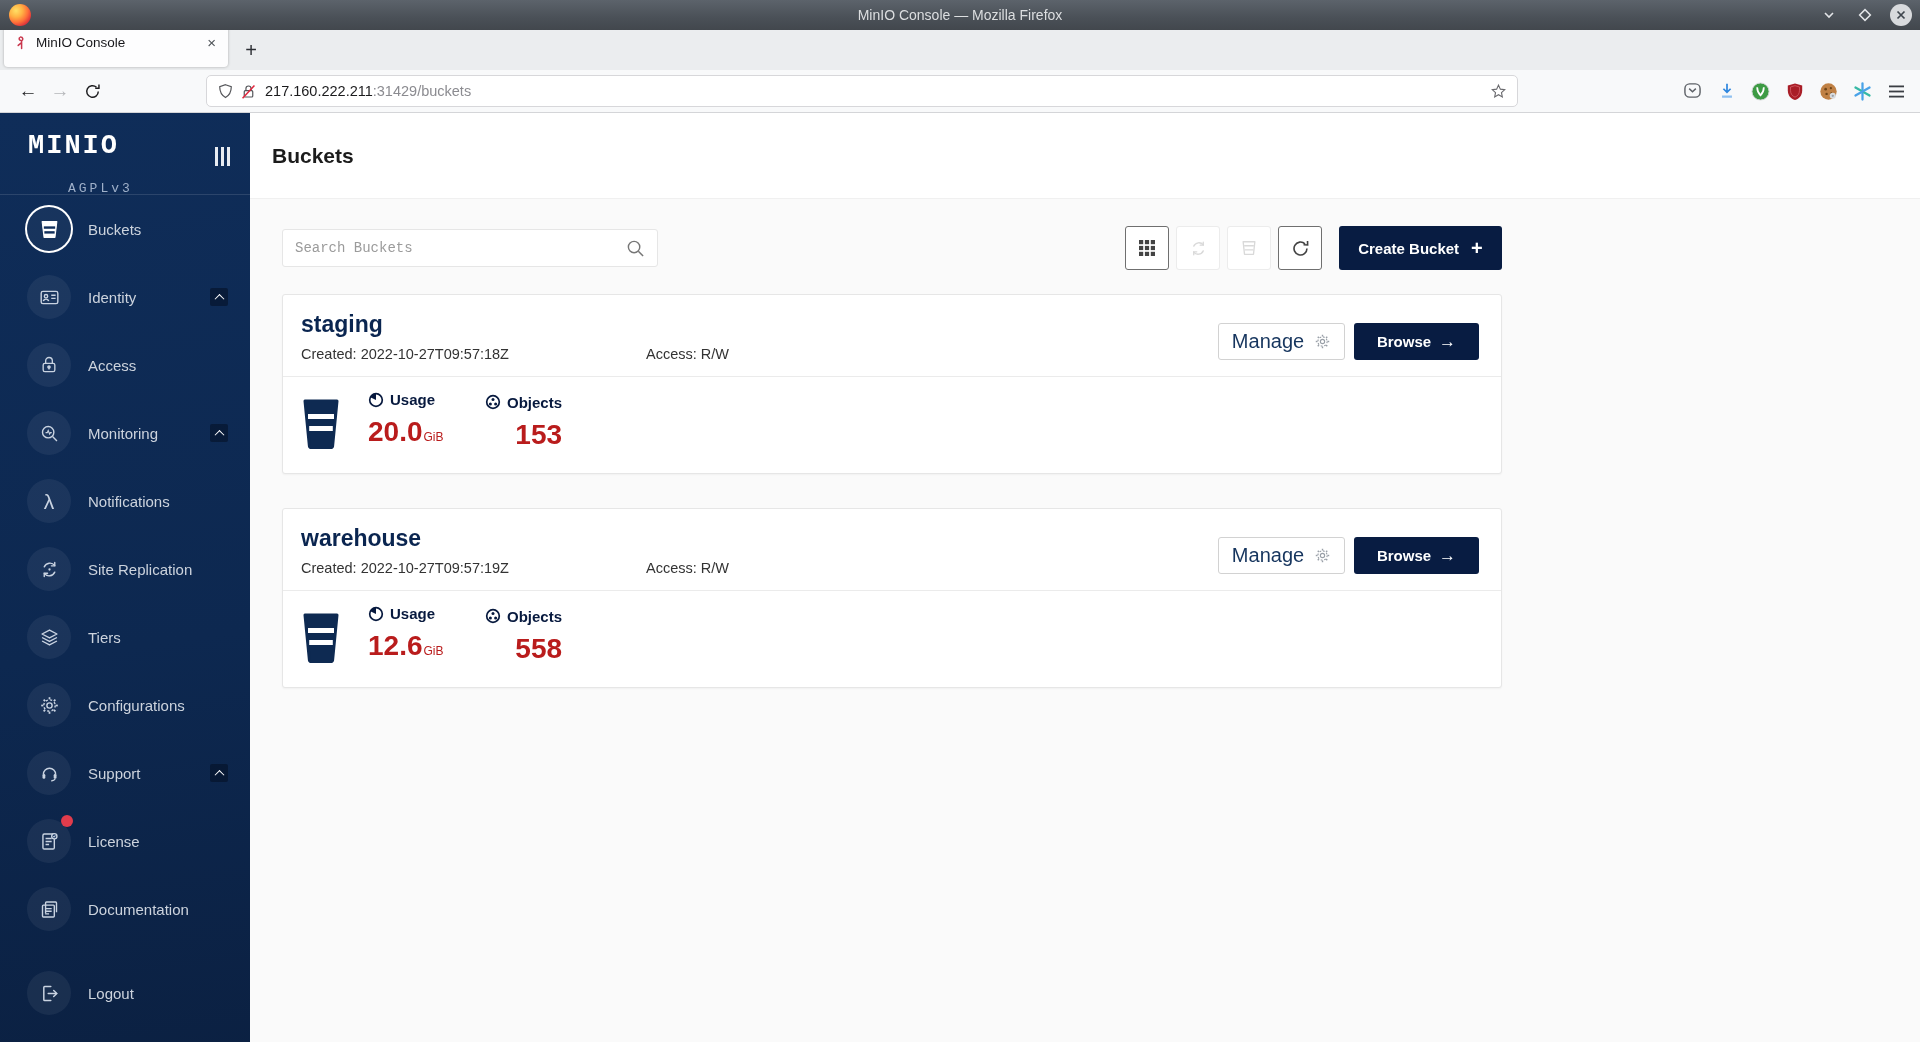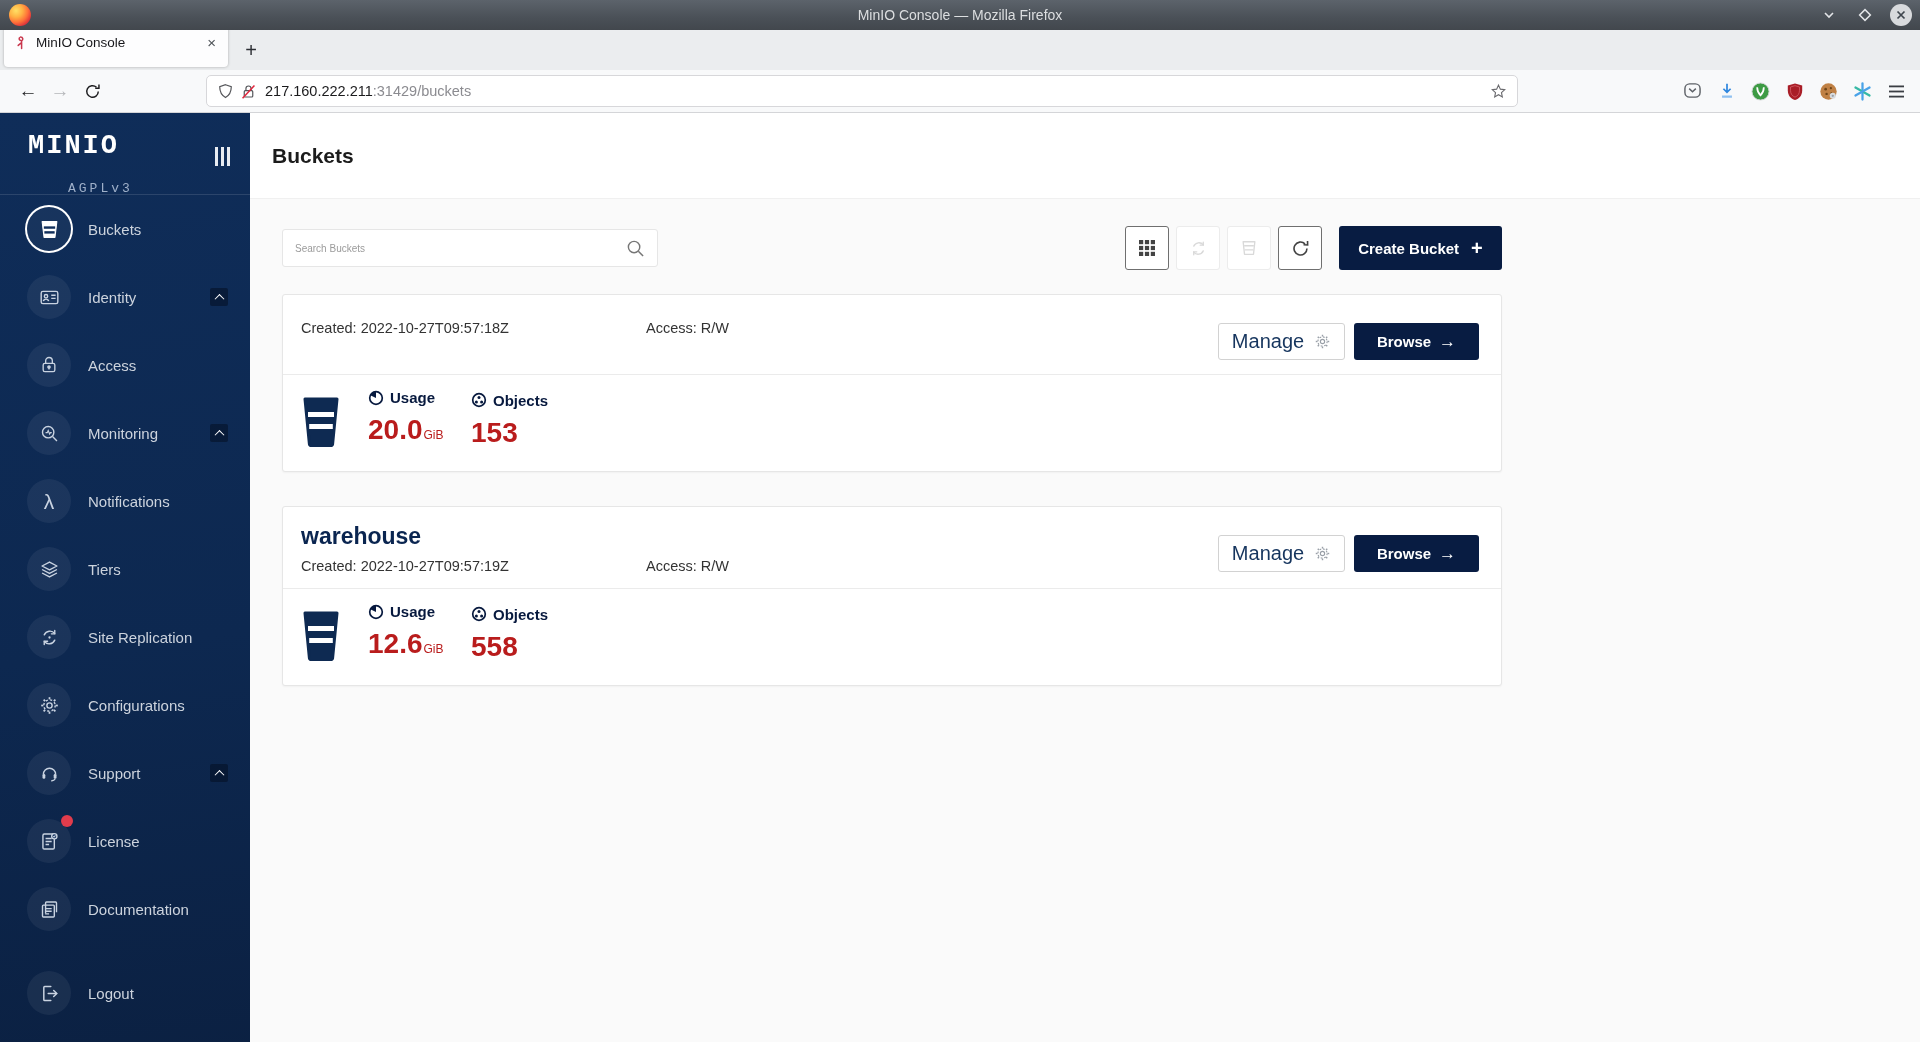--- a/index.html
+++ b/index.html
@@ -62,21 +62,21 @@
 
   
   .main { flex:1; display:flex; flex-direction:column; background:#fafafa; }
   .page-header { height:86px; background:#fff; display:flex; align-items:center; padding-left:22px; border-bottom:1px solid #f0f0f0; }
   .page-title { font-size:21px; font-weight:700; color:#1c1c1c; }
   .content { flex:1; padding:27px 0 0 32px; }
   .inner { width:1220px; }
 
   .controls-row { display:flex; align-items:center; justify-content:space-between; }
   .search-box { width:376px; height:38px; background:#fff; border:1px solid #e6e6e6; border-radius:3px; display:flex; align-items:center; padding:0 12px; }
-  .search-box input { flex:1; border:none; outline:none; font-size:10px; color:#7f1d1d; font-family:Liberation Sans, sans-serif; background:transparent; }
+  .search-box input { flex:1; border:none; outline:none; font-size:14px; color:#7f1d1d; font-family:Liberation Mono, monospace; background:transparent; }
   .search-box input::placeholder { color:#9b9b9b; }
   .btn-group { display:flex; align-items:center; gap:7px; }
   .sq-btn { width:44px; height:44px; background:#fff; border:1px solid #6f6f6f; border-radius:3px; display:flex; align-items:center; justify-content:center; }
   .sq-btn.disabled { border-color:#ececec; }
   .create-btn { margin-left:10px; height:44px; width:163px; background:#081C42; color:#fff; border:none; border-radius:3px;
     font-size:15px; font-weight:600; display:flex; align-items:center; justify-content:center; gap:12px; font-family:"Liberation Sans",sans-serif; }
   .create-plus { font-size:20px; font-weight:700; }
 
   
   .card { margin-top:24px; background:#fff; border:1px solid #e6e6e6; border-radius:3px; box-shadow:0 1px 2px rgba(0,0,0,.04); }
@@ -88,21 +88,21 @@
   .meta-created { width:345px; }
   .card-actions { display:flex; gap:9px; align-self:flex-start; margin-top:12px; }
   .manage-btn { width:127px; height:37px; background:#fff; border:1px solid #d2d2d2; border-radius:3px; color:#16355e;
     font-size:20px; display:flex; align-items:center; justify-content:center; gap:10px; font-family:"Liberation Sans",sans-serif; }
   .browse-btn { width:125px; height:37px; background:#081C42; border:none; border-radius:3px; color:#fff;
     font-size:15px; font-weight:600; display:flex; align-items:center; justify-content:center; gap:8px; font-family:"Liberation Sans",sans-serif; }
   .browse-arrow { font-size:17px; }
   .card-bottom { padding:14px 22px 16px 18px; display:flex; align-items:center; }
   .bucket-icon-lg { flex:none; }
   .metric { margin-left:27px; width:90px; }
-  .metric.objects { width:auto; margin-left:13px; }
+  .metric.objects { width:auto; margin-left:27px;text-align:right; }
   .metric-label { display:flex; align-items:center; gap:6px; font-size:15px; font-weight:700; color:#07193E; }
   .metric-value { margin-top:4px; font-size:28px; font-weight:700; color:#b91c1c; line-height:40px; }
   .metric-unit { font-size:12px; font-weight:400; margin-left:1px; }
 </style>
 </head>
 <body>
 
 <div class="titlebar">
   <span class="ff-logo"></span>
   <span class="win-title">MinIO Console — Mozilla Firefox</span>
@@ -292,43 +292,43 @@
       <div class="side-item">
         <span class="icon-circle">
           <span class="glyph">λ</span>
         </span>
         <span class="side-label">Notifications</span>
       </div>
 
       <div class="side-item">
         <span class="icon-circle">
           <svg width="21" height="21" viewBox="0 0 24 24">
-              <g fill="none" stroke="#c9d3e1" stroke-width="1.6" stroke-linejoin="round">
-                <path d="M12 3.5 L20.5 8 12 12.5 3.5 8 Z"></path>
-                <path d="M3.5 12 L12 16.5 20.5 12"></path>
-                <path d="M3.5 16 L12 20.5 20.5 16"></path>
-              </g>
-            </svg>
-        </span>
-        <span class="side-label">Tiers</span>
-      </div>
-
-      <div class="side-item">
-        <span class="icon-circle">
-          <svg width="21" height="21" viewBox="0 0 24 24">
               <g fill="none" stroke="#c9d3e1" stroke-width="1.6" stroke-linecap="round">
                 <path d="M6 9 a7 7 0 0 1 12-1.5"></path>
                 <path d="M18 4 V7.8 H14.2"></path>
                 <path d="M18 15 a7 7 0 0 1 -12 1.5"></path>
                 <path d="M6 20 V16.2 H9.8"></path>
                 <circle cx="12" cy="12" r="1.3" fill="#c9d3e1" stroke="none"></circle>
               </g>
             </svg>
         </span>
         <span class="side-label">Site Replication</span>
+      </div>
+
+      <div class="side-item">
+        <span class="icon-circle">
+          <svg width="21" height="21" viewBox="0 0 24 24">
+              <g fill="none" stroke="#c9d3e1" stroke-width="1.6" stroke-linejoin="round">
+                <path d="M12 3.5 L20.5 8 12 12.5 3.5 8 Z"></path>
+                <path d="M3.5 12 L12 16.5 20.5 12"></path>
+                <path d="M3.5 16 L12 20.5 20.5 16"></path>
+              </g>
+            </svg>
+        </span>
+        <span class="side-label">Tiers</span>
       </div>
 
       <div class="side-item">
         <span class="icon-circle">
           <svg width="21" height="21" viewBox="0 0 24 24">
               <g fill="none" stroke="#c9d3e1" stroke-width="1.6">
                 <circle cx="12" cy="12" r="3"></circle>
                 <circle cx="12" cy="12" r="6.5" stroke-dasharray="2.4 2.7"></circle>
                 <g stroke-width="2">
                   <path d="M12 2.5 V5"></path>
@@ -464,20 +464,21 @@
             <button class="create-btn">
               <span>Create Bucket</span>
                 <span class="create-plus">+</span>
             </button>
           </div>
         </div>
 
         <div class="card">
           <div class="card-top">
             <div class="card-info">
+              <div class="bucket-name">staging</div>
               <div class="bucket-meta">
                 <span class="meta-created">Created: 2022-10-27T09:57:18Z</span>
                 <span>Access: R/W</span>
               </div>
             </div>
             <div class="card-actions">
               <button class="manage-btn">
                 <span>Manage</span>
                 <svg width="17" height="17" viewBox="0 0 24 24">
                     <g fill="none" stroke="#9aa0a8" stroke-width="1.6">

